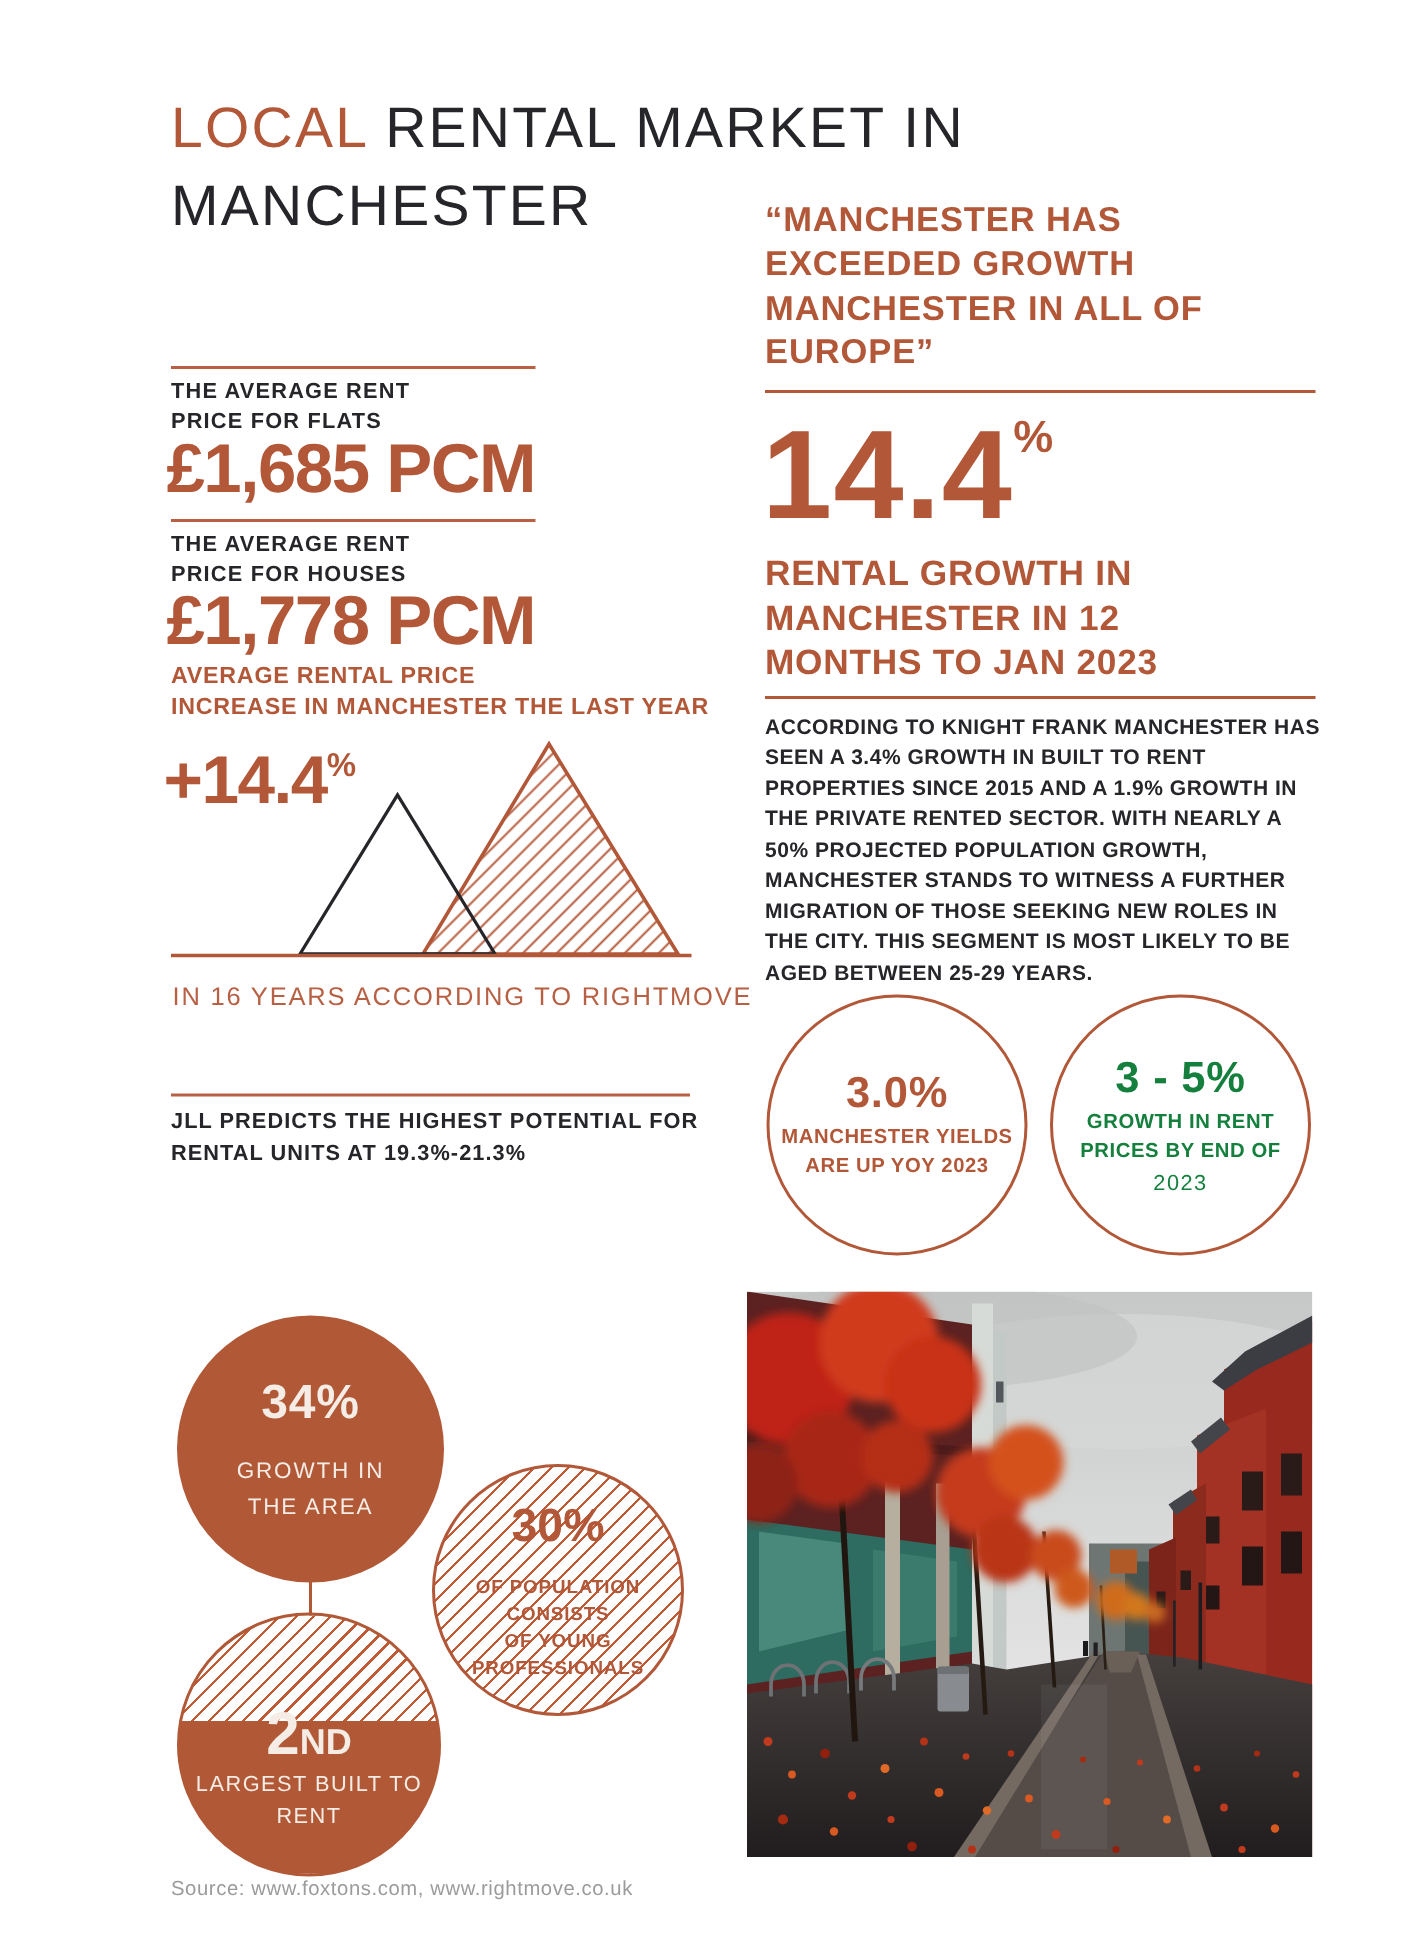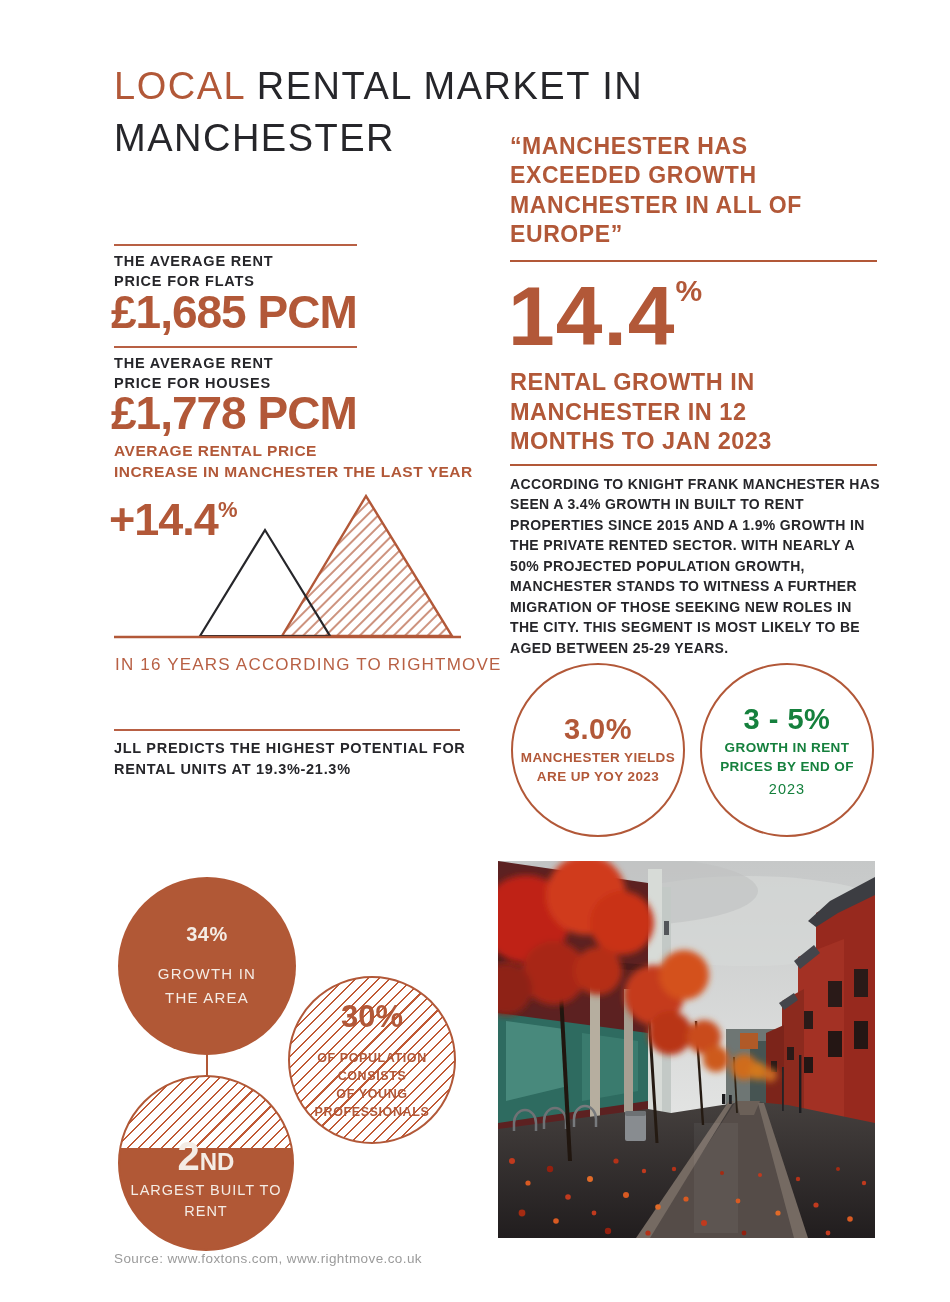--- a/index.html
+++ b/index.html
@@ -74,21 +74,21 @@
   .stat-circle .cv { font-size:29px; font-weight:700; letter-spacing:0.5px; }
   .stat-circle .cl { font-size:13.5px; font-weight:700; letter-spacing:0.4px; line-height:1.4; margin-top:3px; }
   .stat-circle .cy { font-size:14.5px; font-weight:400; letter-spacing:1px; margin-top:4px;text-align:center; }
 
   
   .bubble {
     border-radius:50%; display:flex; flex-direction:column;
     align-items:center; justify-content:center; text-align:center;
   }
   .bubble-solid { background:#b15836; color:#f4ece5; }
-  .bubble-solid .bv { font-size:20px; font-weight:700; letter-spacing:0.5px; }
+  .bubble-solid .bv { font-size:32px; font-weight:700; letter-spacing:0.5px; }
   .bubble-solid .bl { font-size:15px; font-weight:400; letter-spacing:1.2px; line-height:1.6; margin-top:16px; }
 
   .bubble-hatch {
     border:2px solid #b25838; color:#b25838;
     background:repeating-linear-gradient(135deg, #ffffff 0px, #ffffff 6.5px, #c05a35 6.5px, #c05a35 8px);
   }
   .bubble-hatch .bv { font-size:31px; font-weight:700; }
   .bubble-hatch .bl { font-size:12.5px; font-weight:700; letter-spacing:0.6px; line-height:1.45; margin-top:14px; }
 
   .bubble-rank {

